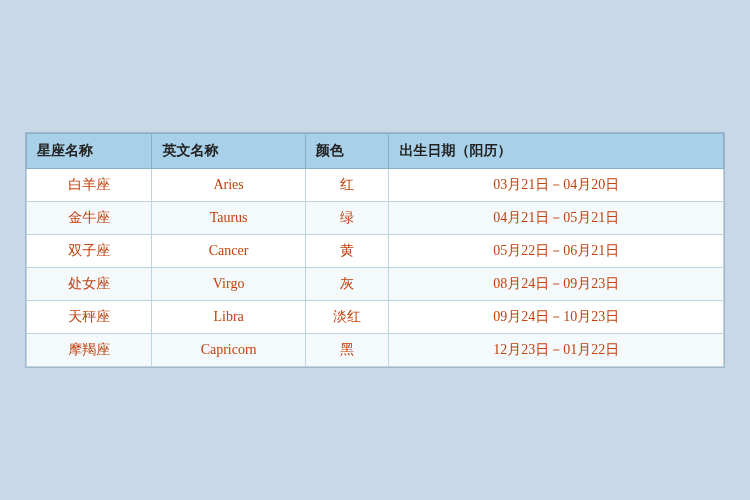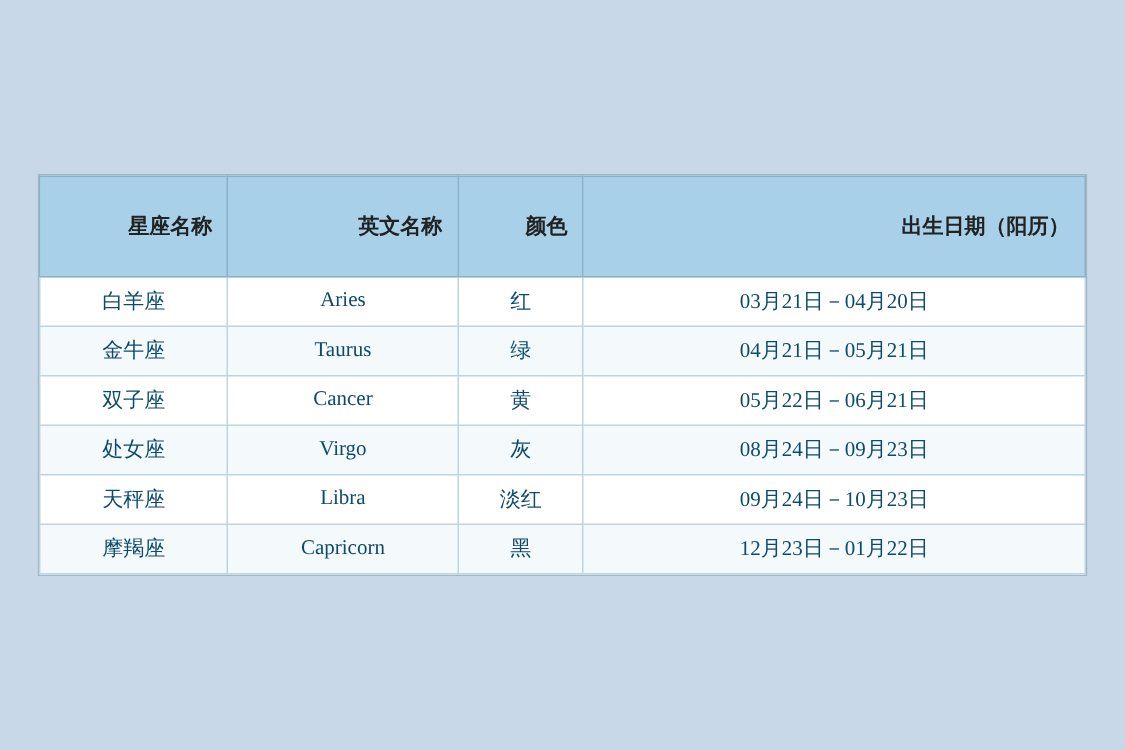--- a/index.html
+++ b/index.html
@@ -21,36 +21,36 @@
     }
     table {
       width: 100%;
       border-collapse: collapse;
     }
     thead tr {
       background: #a8d0e8;
     }
     thead th {
       border: 1px solid #8ab0c8;
-      padding: 24px 10px;
-      text-align: right;
+      padding: 8px 10px;
+      text-align: left;
       font-weight: bold;
       color: #222;
     }
     tbody tr {
       background: #fff;
     }
     tbody tr:nth-child(even) {
       background: #f4f9fc;
     }
     tbody td {
       border: 1px solid #c0d4e0;
       padding: 7px 10px;
       text-align: center;
-      color: #0c4a6e;
+      color: #c2410c;
     }
     .col-chinese { width: 18%; }
     .col-english { width: 22%; }
     .col-color   { width: 12%; }
     .col-date    { width: 48%; }
   </style>
 </head>
 <body>
 
 <div class="table-container">

